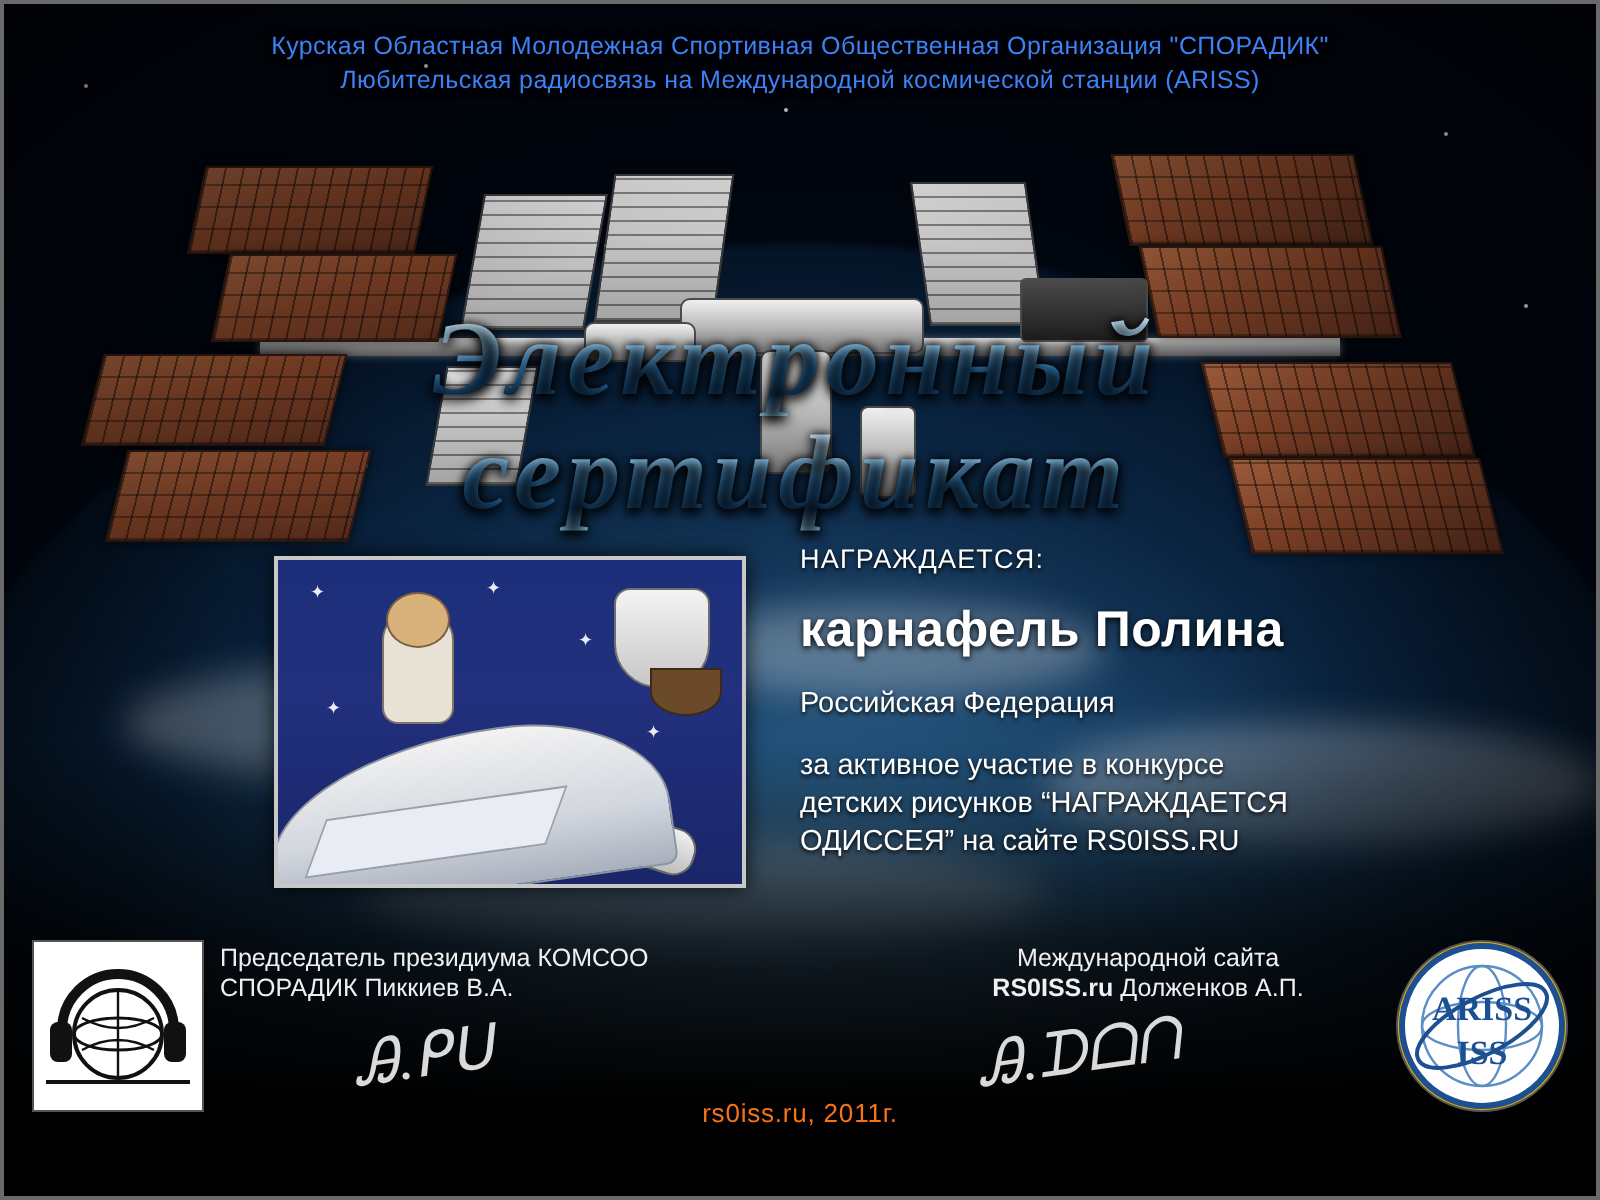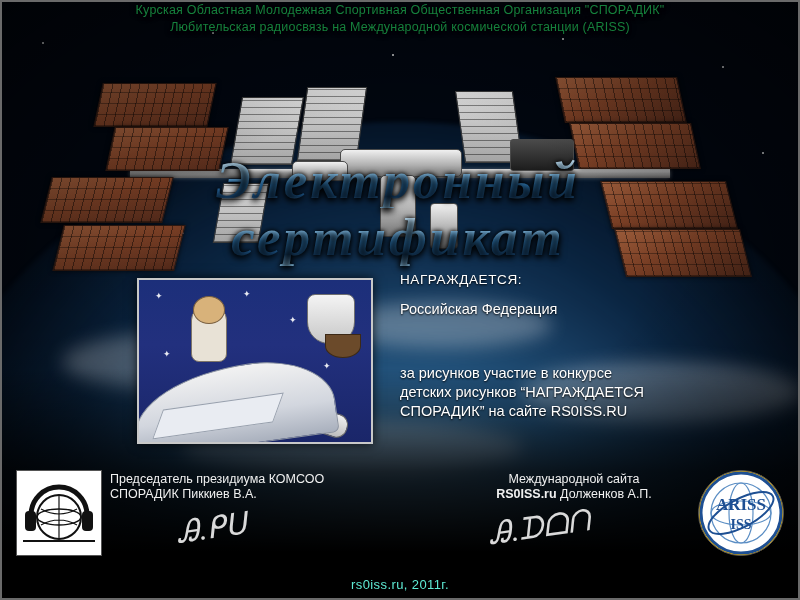--- a/index.html
+++ b/index.html
@@ -104,25 +104,25 @@
     border: 1px solid #4a4a4a;
     border-radius: 5px;
   }
   .module.dark {
     background: linear-gradient(180deg, #4a4a4a, #1d1d1d);
   }
 
   
   .header {
     position: absolute;
-    top: 0;
+    top: 13px;
     left: 0;
     right: 0;
     text-align: center;
-    color: #15803d;
+    color: #3b82f6;
     text-shadow: 0 1px 3px #000, 0 0 6px #000;
     font-size: 12.5px;
     line-height: 17px;
     letter-spacing: .2px;
   }
 
   
   .title-wrap {
     position: absolute;
     top: 150px;
@@ -253,21 +253,21 @@
   }
   .award-name {
     font-size: 25px;
     font-weight: bold;
     letter-spacing: .3px;
     margin-bottom: 14px;
     text-shadow: 0 1px 3px #000;
   }
   .award-country {
     font-size: 14.5px;
-    margin-bottom: 47px;
+    margin-bottom: 14px;
     text-shadow: 0 1px 2px #000;
   }
   .award-reason {
     font-size: 14.5px;
     line-height: 19px;
     text-shadow: 0 1px 2px #000;
   }
 
   
   .sig-left {
@@ -300,23 +300,23 @@
     transform: rotate(-8deg);
     opacity: .95;
   }
   .sig1 { left: 175px; top: 508px; }
   .sig2 { left: 487px; top: 508px; }
 
   .footer-url {
     position: absolute;
     left: 0;
     right: 0;
-    bottom: 6px;
+    bottom: 34px;
     text-align: center;
-    color: #5eead4;
+    color: #f97316;
     font-size: 13px;
     letter-spacing: .4px;
   }
 
   
   .logo-left {
     position: absolute;
     left: 14px;
     top: 468px;
     width: 84px;
@@ -426,25 +426,26 @@
     <div class="capsule-cone"></div>
     <div class="rocket2"></div>
     <div class="shuttle"></div>
     <div class="shuttle-wing"></div>
     <div class="astro"></div>
     <div class="astro-head"></div>
   </div>
 
   <div class="award">
     <div class="award-label">НАГРАЖДАЕТСЯ:</div>
+    <div class="award-name">карнафель Полина</div>
     <div class="award-country">Российская Федерация</div>
     <div class="award-reason">
-      <div>за рисунков участие в конкурсе</div>
+      <div>за активное участие в конкурсе</div>
       <div>детских рисунков “НАГРАЖДАЕТСЯ</div>
-      <div>СПОРАДИК” на сайте RS0ISS.RU</div>
+      <div>ОДИССЕЯ” на сайте RS0ISS.RU</div>
     </div>
   </div>
 
   <div class="logo-left">
     <svg width="84" height="84" viewBox="0 0 84 84">
       <circle cx="42" cy="46" r="22" fill="#ffffff" stroke="#111" stroke-width="2"></circle>
       <ellipse cx="42" cy="46" rx="22" ry="8" fill="none" stroke="#111" stroke-width="1.5"></ellipse>
       <path d="M42 24 v44 M24 38 q18 10 36 0 M24 54 q18 -10 36 0" fill="none" stroke="#111" stroke-width="1.2"></path>
       <path d="M14 44 a28 28 0 0 1 56 0" fill="none" stroke="#111" stroke-width="5"></path>
       <rect x="8" y="40" width="11" height="20" rx="4" fill="#111"></rect>
@@ -455,21 +456,21 @@
 
   <div class="logo-right">
     <svg width="84" height="84" viewBox="0 0 84 84">
       <circle cx="42" cy="42" r="40" fill="#ffffff" stroke="#1d4f93" stroke-width="3"></circle>
       <circle cx="42" cy="42" r="30" fill="none" stroke="#5b8ec4" stroke-width="1.2"></circle>
       <ellipse cx="42" cy="42" rx="30" ry="12" fill="none" stroke="#5b8ec4" stroke-width="1.2"></ellipse>
       <ellipse cx="42" cy="42" rx="12" ry="30" fill="none" stroke="#5b8ec4" stroke-width="1.2"></ellipse>
       <ellipse cx="42" cy="42" rx="36" ry="14" fill="none" stroke="#1d4f93" stroke-width="2" transform="rotate(-28 42 42)"></ellipse>
     </svg>
     <div class="ariss-text" style="top:24px; font-size:17px;">ARISS</div>
-    <div class="ariss-text" style="top:46px; font-size:14px;">ISS</div>
+    <div class="ariss-text" style="top:46px; font-size:17px;">ISS</div>
   </div>
 
   <div class="sig-left">
     <div>Председатель президиума КОМСОО</div>
     <div>СПОРАДИК Пиккиев В.А.</div>
   </div>
   <div class="sig-right">
     <div>Международной сайта</div>
     <div>
       <span class="strong">RS0ISS.ru</span><span> Долженков А.П.</span>

